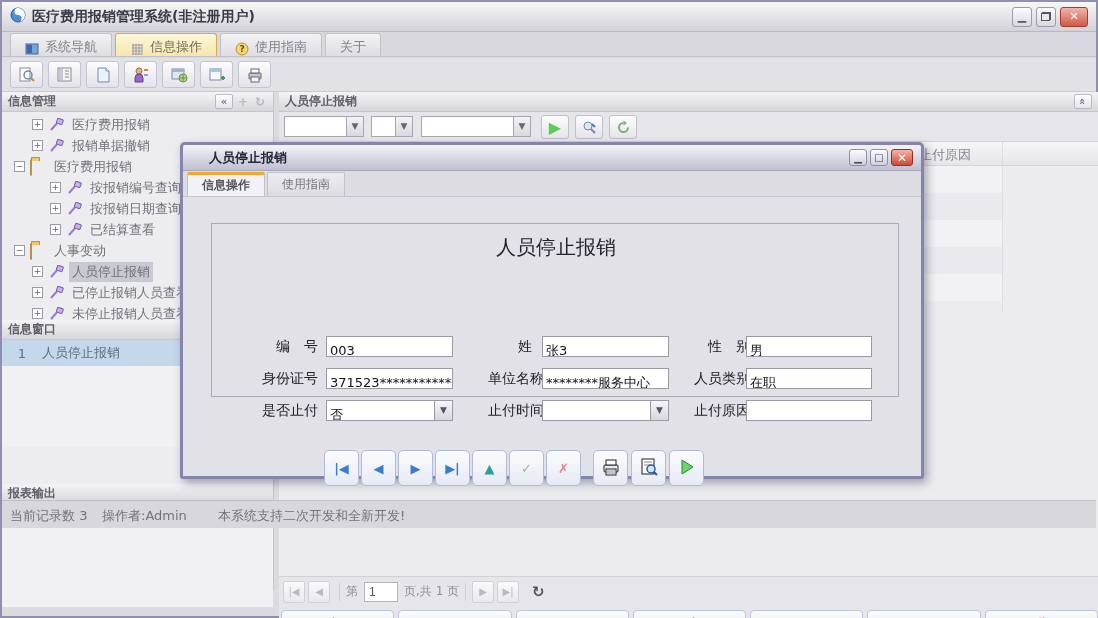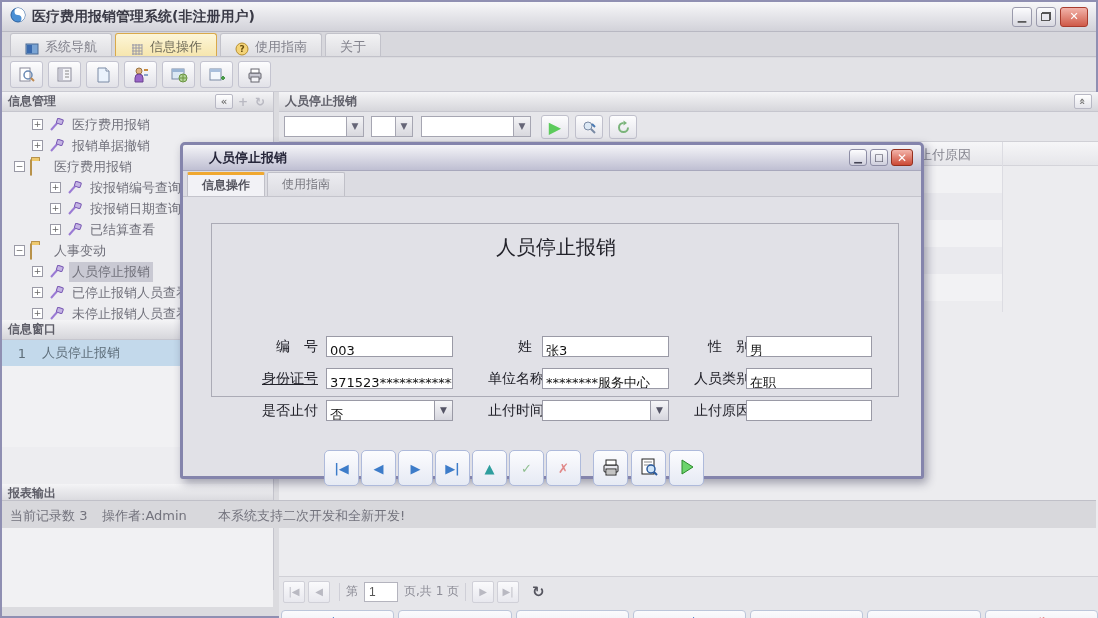--- a/index.html
+++ b/index.html
@@ -458,21 +458,21 @@
     <div id="dlg-body">
       <div id="groupbox">
         <div id="form-title">人员停止报销</div>
         <div id="form-fields">
             <div class="f-label" style="left: 20px; width: 86px; top: 112px;">编　号</div>
             <div class="f-input" style="left: 114px; width: 127px; top: 112px;">003</div>
             <div class="f-label" style="left: 264px; width: 84px; top: 112px;">姓　名</div>
             <div class="f-input" style="left: 330px; width: 127px; top: 112px;">张3</div>
             <div class="f-label" style="left: 456px; width: 82px; top: 112px;">性　别</div>
             <div class="f-input" style="left: 534px; width: 126px; top: 112px;">男</div>
-            <div class="f-label" style="left: 20px; width: 86px; top: 144px; text-decoration: underline;">身份证号</div>
+            <div class="f-label" style="left: 20px; width: 86px; top: 144px;">身份证号</div>
             <div class="f-input" style="left: 114px; width: 127px; top: 144px;">371523************</div>
             <div class="f-label" style="left: 248px; width: 84px; top: 144px;">单位名称</div>
             <div class="f-input" style="left: 330px; width: 127px; top: 144px;">********服务中心</div>
             <div class="f-label" style="left: 456px; width: 82px; top: 144px;">人员类别</div>
             <div class="f-input" style="left: 534px; width: 126px; top: 144px;">在职</div>
             <div class="f-label" style="left: 20px; width: 86px; top: 176px;">是否止付</div>
             <div class="f-input f-select" style="left: 114px; width: 127px; top: 176px;">否<span class="sel-arrow">▼</span></div>
             <div class="f-label" style="left: 248px; width: 84px; top: 176px;">止付时间</div>
             <div class="f-input f-select" style="left: 330px; width: 127px; top: 176px;">
               <span class="sel-arrow">▼</span>

